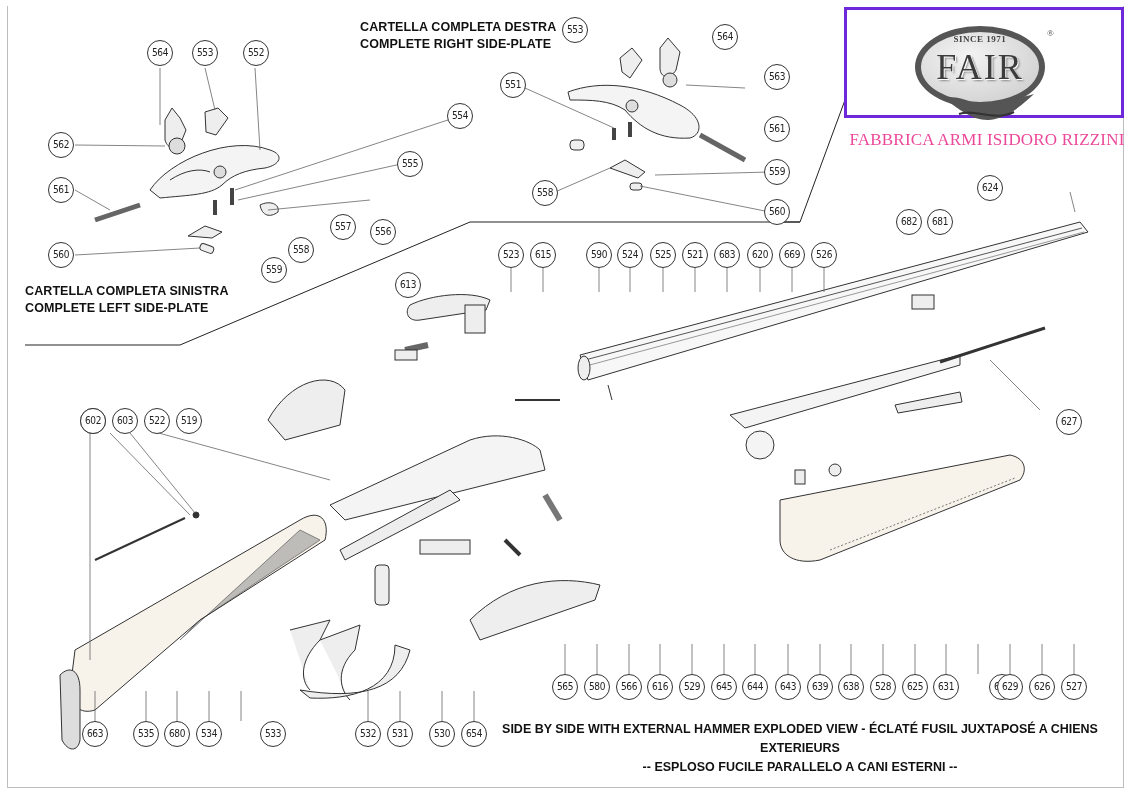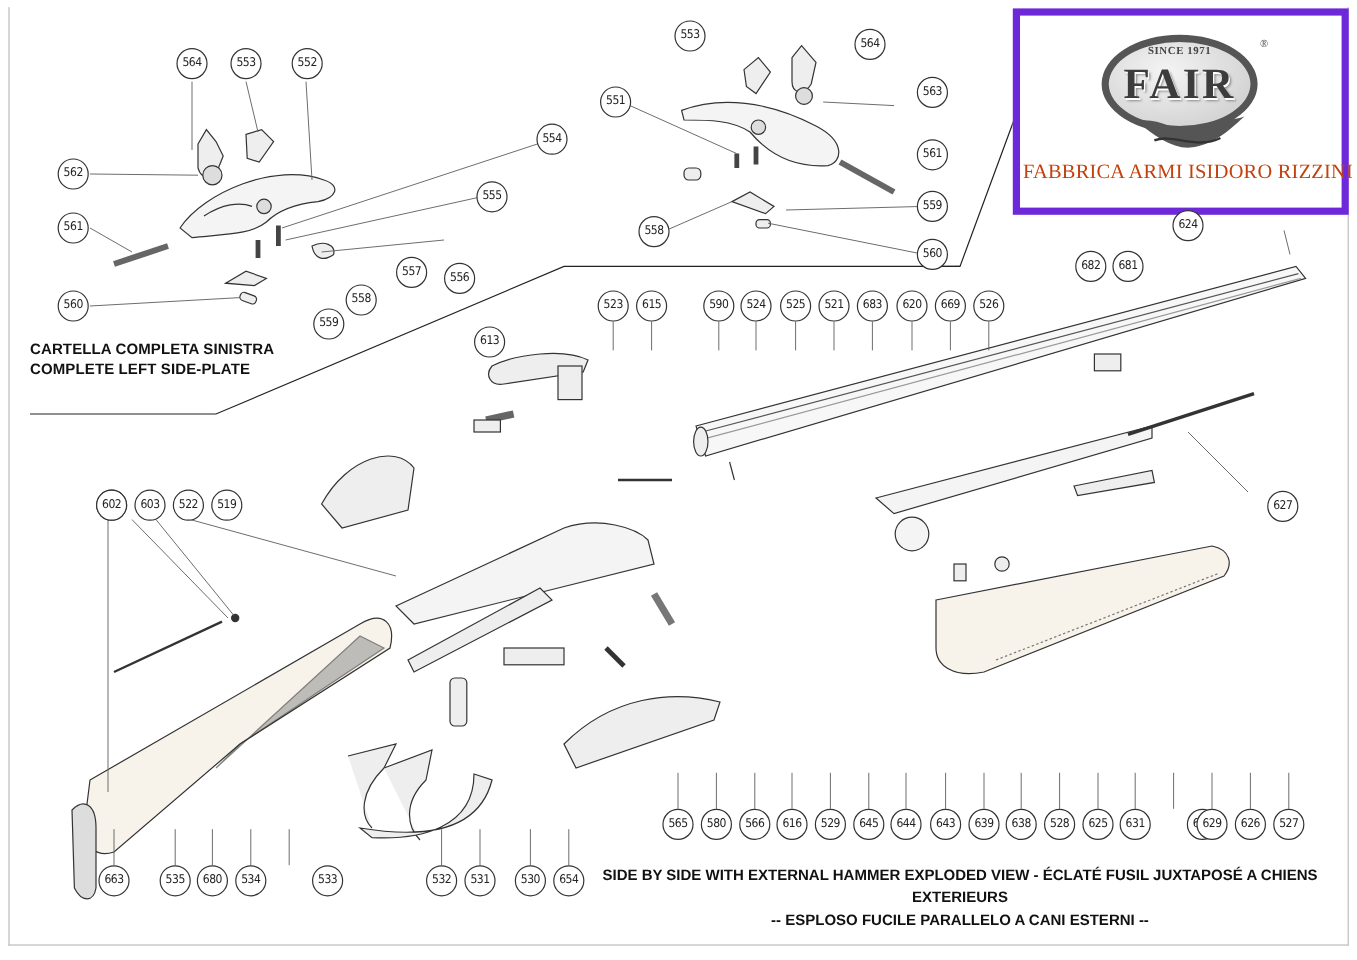--- a/index.html
+++ b/index.html
@@ -1,25 +1,25 @@
 <!DOCTYPE html>
 <html><head>
 <meta charset="utf-8">
 <style>
   html,body{margin:0;padding:0;background:#ffffff;}
   body{width:1131px;height:800px;position:relative;overflow:hidden;font-family:"Liberation Sans",sans-serif;}
   #sheet{position:absolute;left:0;top:0;width:1131px;height:800px;}
   .frame{position:absolute;left:7px;top:6px;width:1117px;height:782px;border-left:1px solid #bdbdbd;border-right:1px solid #bdbdbd;border-bottom:1px solid #bdbdbd;box-sizing:border-box;}
-  .logo-box{position:absolute;left:844px;top:7px;width:280px;height:172px;border:6px solid #6d28d9;box-sizing:border-box;background:#fff;}
+  .logo-box{position:absolute;left:844px;top:7px;width:280px;height:111px;border:3px solid #6d28d9;box-sizing:border-box;background:#fff;}
   .logo-ellipse{position:absolute;left:68px;top:16px;width:130px;height:82px;border-radius:50%;border:6px solid #555;box-sizing:border-box;background:radial-gradient(ellipse at 40% 35%,#f4f4f4,#c9c9c9);}
   .logo-since{position:absolute;left:0;top:2px;width:118px;text-align:center;font-family:"Liberation Serif",serif;font-size:9px;font-weight:bold;color:#444;letter-spacing:0.5px;}
-  .logo-fair{position:absolute;left:0;top:14px;width:118px;text-align:center;font-family:"Liberation Serif",serif;font-size:36px;font-weight:bold;color:#3c3c3c;letter-spacing:2px;text-shadow:1px 1px 0 #fff,2px 2px 2px #888;}
+  .logo-fair{position:absolute;left:0;top:14px;width:118px;text-align:center;font-family:"Liberation Serif",serif;font-size:36px;font-weight:normal;color:#3c3c3c;letter-spacing:2px;text-shadow:1px 1px 0 #fff,2px 2px 2px #888;}
   .logo-reg{position:absolute;left:200px;top:18px;font-size:9px;color:#444;font-family:"Liberation Serif",serif;}
   .logo-ducks{position:absolute;left:92px;top:78px;width:100px;height:36px;}
-  .logo-company{position:absolute;left:0;top:120px;width:280px;text-align:center;font-family:"Liberation Serif",serif;font-size:17px;color:#c2410c;letter-spacing:0.2px;}
+  .logo-company{position:absolute;left:0;top:120px;width:280px;text-align:center;font-family:"Liberation Serif",serif;font-size:17px;color:#ec4899;letter-spacing:0.2px;}
   .caption{position:absolute;font-weight:bold;font-size:12.5px;color:#111;line-height:17px;letter-spacing:0.1px;}
   .callout{position:absolute;width:26px;height:26px;border:1px solid #333;border-radius:50%;background:#fff;box-sizing:border-box;font-family:"DejaVu Sans Condensed","DejaVu Sans",sans-serif;font-size:10px;color:#222;text-align:center;line-height:24px;letter-spacing:-0.4px;}
   .title-block{position:absolute;left:480px;top:720px;width:640px;text-align:center;font-weight:bold;font-size:12.5px;color:#111;line-height:19px;}
 </style>
 </head>
 <body>
 
 <div id="sheet">
   <div class="frame"></div>
 
@@ -175,20 +175,24 @@
       <div class="logo-fair">FAIR</div>
     </div>
     <div class="logo-reg">®</div>
     <svg class="logo-ducks" viewBox="0 0 100 36">
       <path d="M5 10 C25 5 45 25 60 15 C70 8 85 10 95 6 C85 15 70 30 50 32 C35 33 20 22 5 10 Z" fill="#555"></path>
       <path d="M20 26 C35 20 55 34 75 24" stroke="#333" fill="none" stroke-width="2"></path>
     </svg>
     <div class="logo-company">FABBRICA ARMI ISIDORO RIZZINI</div>
   </div>
 
+  <div class="caption" style="left:360px;top:19px;">
+    <div>CARTELLA COMPLETA DESTRA</div>
+    <div>COMPLETE  RIGHT SIDE-PLATE</div>
+  </div>
   <div class="caption" style="left:25px;top:283px;">
     <div>CARTELLA COMPLETA SINISTRA</div>
     <div>COMPLETE LEFT SIDE-PLATE</div>
   </div>
 
   <div id="callouts">
       <div class="callout" style="left: 147px; top: 40px;">564</div>
       <div class="callout" style="left: 192px; top: 40px;">553</div>
       <div class="callout" style="left: 243px; top: 40px;">552</div>
       <div class="callout" style="left: 48px; top: 132px;">562</div>

